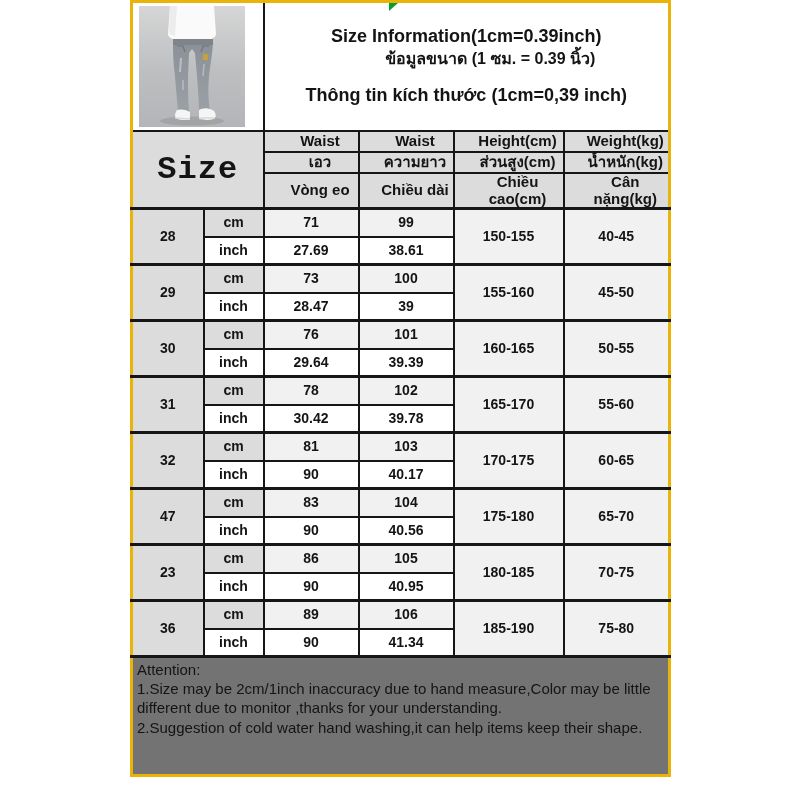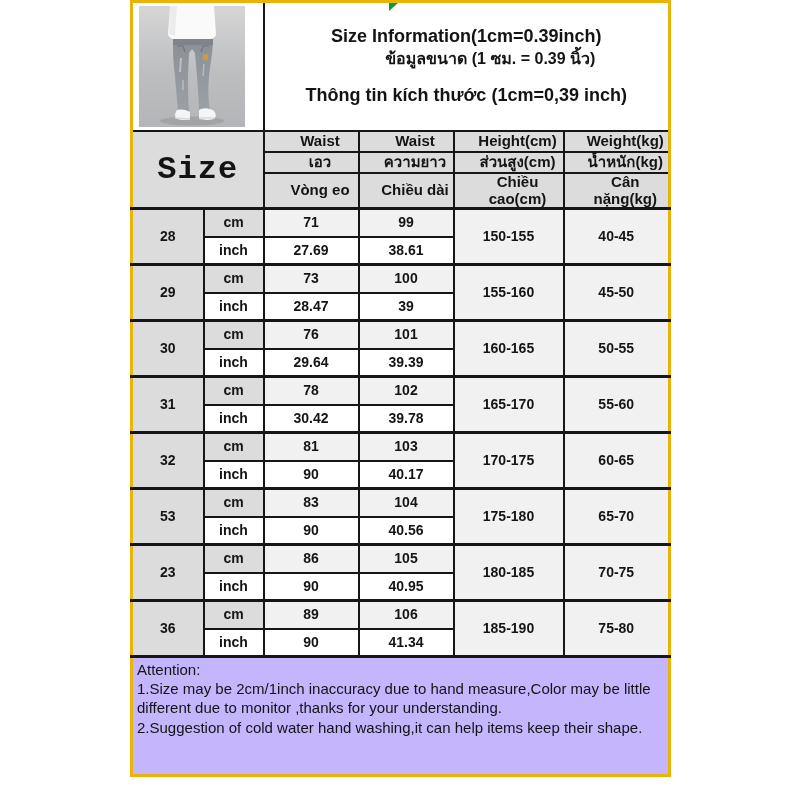--- a/index.html
+++ b/index.html
@@ -34,21 +34,21 @@
   tr.hdr-last td{border-bottom-width:3px;}
   
   tr.data-row{height:28px;}
   td.bg-gray{background:#dcdcdc;}
   td.bg-light{background:#f1f1f1;}
   td.bg-white{background:#ffffff;}
   tbody.size-group tr:first-child td{border-top-width:3px;}
   
   td.attention-cell{
     height:112px;vertical-align:top;text-align:left;font-weight:normal;
-    font-size:15px;padding:2px 4px;line-height:1.28;background:#c4b5fd;
+    font-size:15px;padding:2px 4px;line-height:1.28;background:#737373;
     border-top-width:3px;
   }
   
   .green-marker{
     position:absolute;left:259px;top:3px;width:0;height:0;
     border-top:8px solid #089c31;border-right:9px solid transparent;
   }
   .photo-wrap{width:100%;height:127px;display:flex;align-items:center;}
   .photo-wrap svg{display:block;margin-left:6px;}
 </style>
@@ -204,21 +204,21 @@
     </tr>
     <tr class="data-row">
       <td class="bg-white">inch</td>
       <td class="bg-white">90</td>
       <td class="bg-white">40.17</td>
     </tr>
   </tbody>
 
   <tbody class="size-group">
     <tr class="data-row">
-      <td class="bg-gray" rowspan="2">53</td>
+      <td class="bg-gray" rowspan="2">47</td>
       <td class="bg-gray">cm</td>
       <td class="bg-light">83</td>
       <td class="bg-light">104</td>
       <td class="bg-light" rowspan="2">175-180</td>
       <td class="bg-light" rowspan="2">65-70</td>
     </tr>
     <tr class="data-row">
       <td class="bg-white">inch</td>
       <td class="bg-white">90</td>
       <td class="bg-white">40.56</td>

